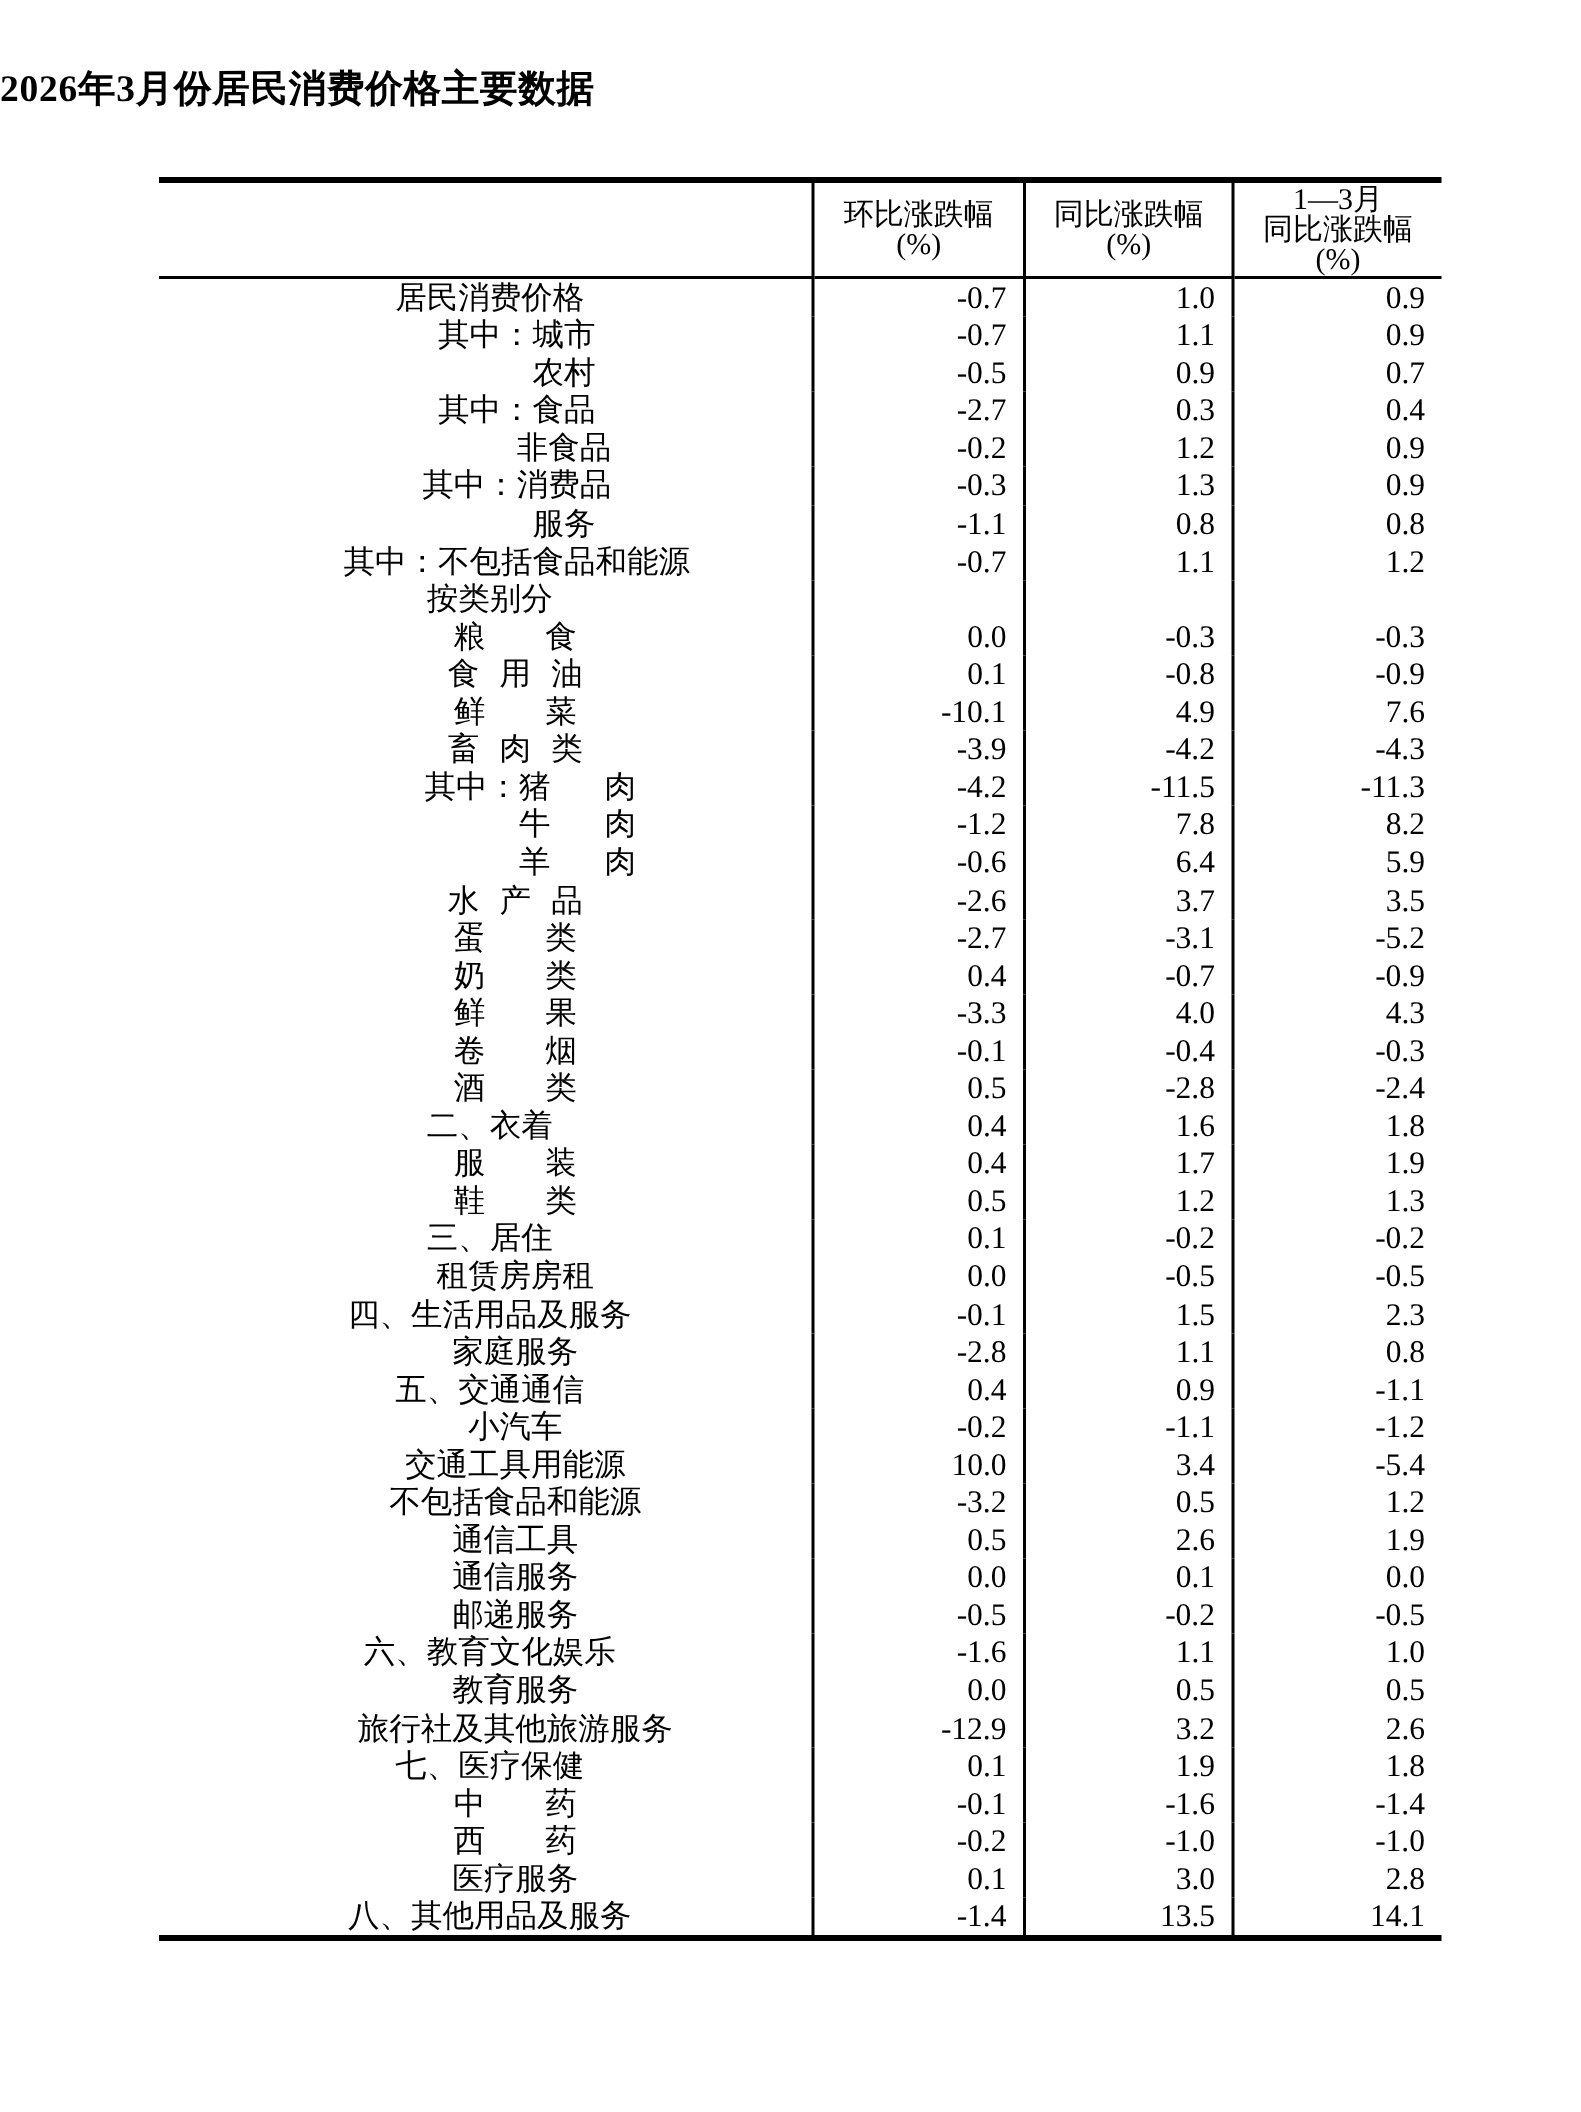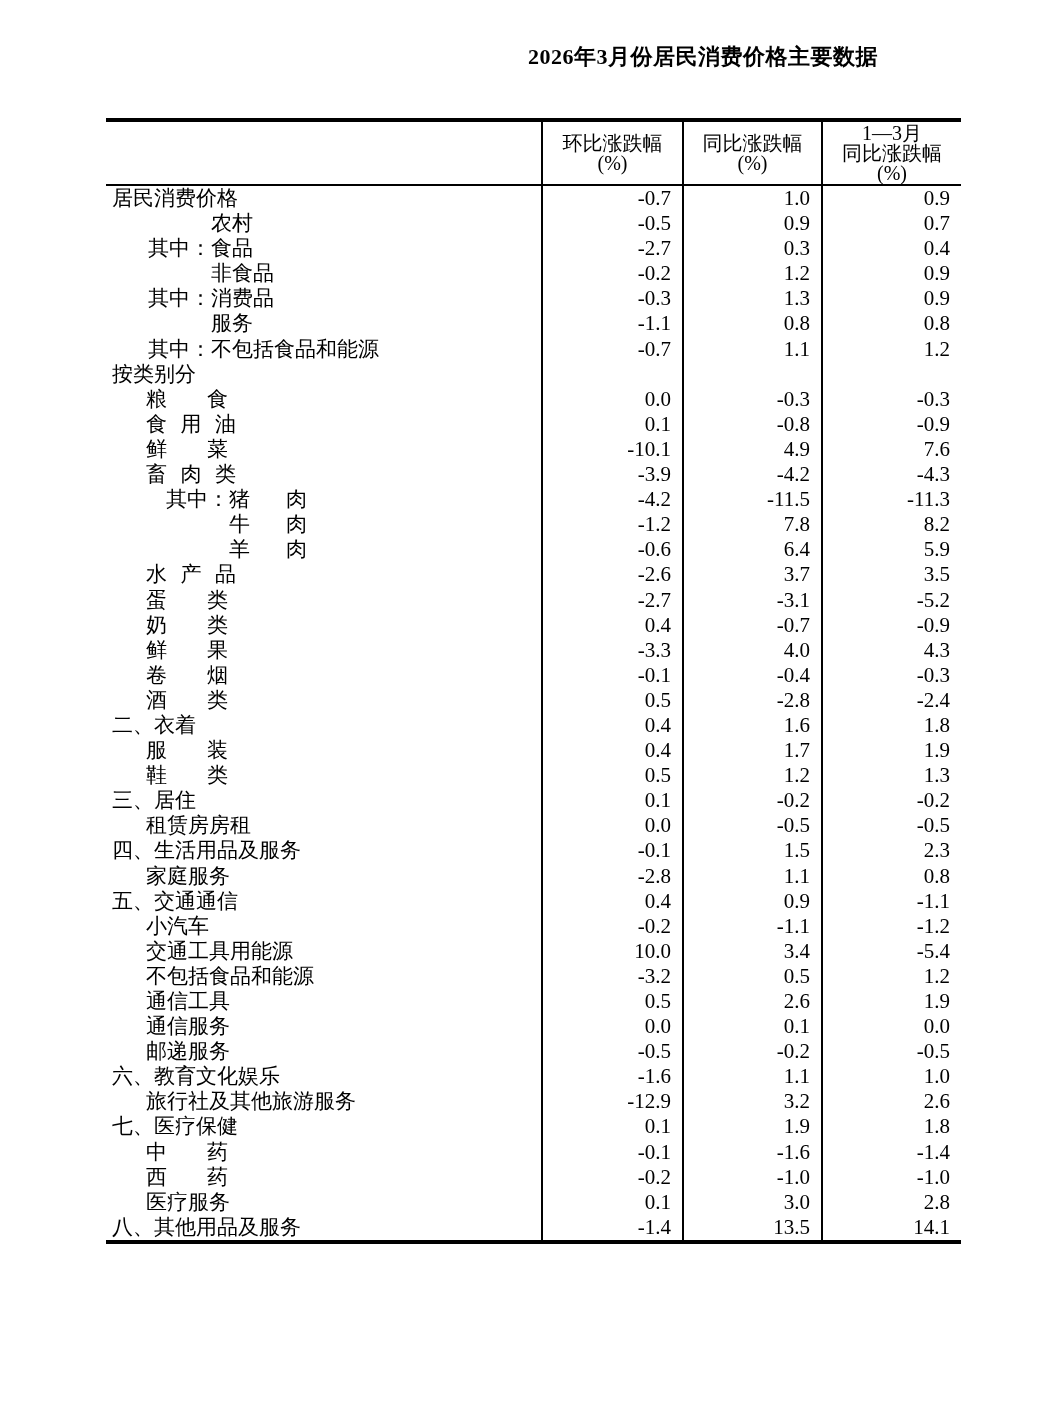--- a/index.html
+++ b/index.html
@@ -6,22 +6,22 @@
   html,body { width:1054px; height:1408px; background:#ffffff; overflow:hidden; }
   body {
     position:relative;
     font-family:"Liberation Serif","DejaVu Serif",serif;
     color:#000000;
   }
   .doc-title {
     position:absolute;
     top:42px; left:0;
     width:878px;
-    text-align:right;
-    font-size:22px;
+    text-align:left;
+    font-size:25px;
     font-weight:bold;
     letter-spacing:0.5px;
     white-space:nowrap;
   }
   table.cpi {
     position:absolute;
     left:106px; top:118px;
     width:855px;
     border-collapse:collapse;
     table-layout:fixed;
@@ -44,21 +44,21 @@
   thead td.sep, tbody td.sep { border-left:2px solid #000; }
 
   tbody td {
     height:25.1px;
     font-size:21px;
     line-height:25.1px;
     vertical-align:middle;
     white-space:nowrap;
     overflow:visible;
   }
-  td.lab { text-align:left;margin-top:40px; }
+  td.lab { text-align:center;margin-top:40px; }
   td.num { text-align:right; padding-right:11px; }
 
   
   td.i0 { padding-left:6px;   }
   td.i1 { padding-left:42px;  }
   td.i2 { padding-left:105px; }
   td.i3 { padding-left:40px;  }
   td.i4 { padding-left:60px;  }
   td.i5 { padding-left:123px; }
 
@@ -101,20 +101,26 @@
     </tr>
   </thead>
   <tbody>
       <tr>
         <td class="lab i0">居民消费价格</td>
         <td class="num sep">-0.7</td>
         <td class="num sep">1.0</td>
         <td class="num sep">0.9</td>
       </tr>
       <tr>
+        <td class="lab i1"><span class="pfx">其中：</span>城市</td>
+        <td class="num sep">-0.7</td>
+        <td class="num sep">1.1</td>
+        <td class="num sep">0.9</td>
+      </tr>
+      <tr>
         <td class="lab i2">农村</td>
         <td class="num sep">-0.5</td>
         <td class="num sep">0.9</td>
         <td class="num sep">0.7</td>
       </tr>
       <tr>
         <td class="lab i1"><span class="pfx">其中：</span>食品</td>
         <td class="num sep">-2.7</td>
         <td class="num sep">0.3</td>
         <td class="num sep">0.4</td>
@@ -359,20 +365,26 @@
         <td class="num sep">-0.2</td>
         <td class="num sep">-0.5</td>
       </tr>
       <tr>
         <td class="lab i0">六、教育文化娱乐</td>
         <td class="num sep">-1.6</td>
         <td class="num sep">1.1</td>
         <td class="num sep">1.0</td>
       </tr>
       <tr>
+        <td class="lab i3">教育服务</td>
+        <td class="num sep">0.0</td>
+        <td class="num sep">0.5</td>
+        <td class="num sep">0.5</td>
+      </tr>
+      <tr>
         <td class="lab i3">旅行社及其他旅游服务</td>
         <td class="num sep">-12.9</td>
         <td class="num sep">3.2</td>
         <td class="num sep">2.6</td>
       </tr>
       <tr>
         <td class="lab i0">七、医疗保健</td>
         <td class="num sep">0.1</td>
         <td class="num sep">1.9</td>
         <td class="num sep">1.8</td>

